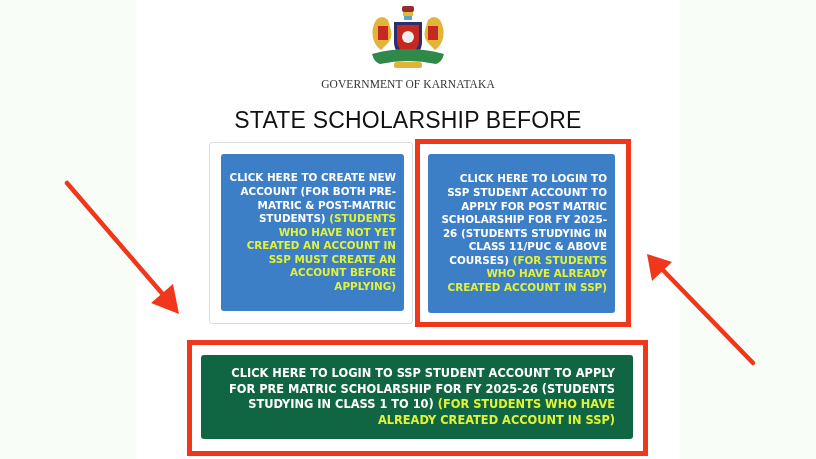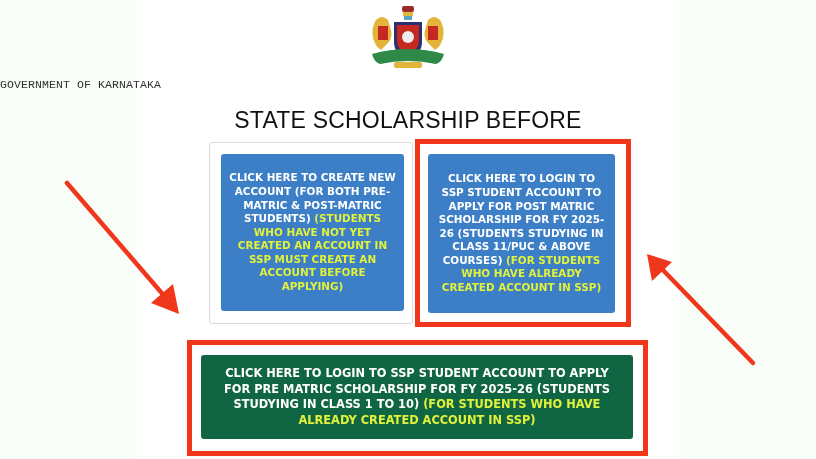--- a/index.html
+++ b/index.html
@@ -10,32 +10,32 @@
     position: relative;
   }
   .page {
     position: absolute; left: 136px; top: 0; width: 544px; height: 459px;
     background: #ffffff;
   }
   .emblem {
     position: absolute; left: 366px; top: 4px; width: 84px; height: 70px;
   }
   .gov-title {
-    position: absolute; left: 0; width: 816px; top: 78px; text-align: left;
-    font-family: Liberation Mono, monospace; font-size: 11.5px; color: #333; letter-spacing: 0.1px;
+    position: absolute; left: 0; width: 816px; top: 78px; text-align: center;
+    font-family: Liberation Serif, serif; font-size: 11.5px; color: #333; letter-spacing: 0.1px;
   }
   .portal-title {
     position: absolute; left: 0; width: 816px; top: 107px; text-align: center;
     font-family: "Liberation Sans", sans-serif; font-size: 23px; color: #111; letter-spacing: 0.2px;
   }
   .card-frame {
     position: absolute; border: 1px solid #dcdcdc; border-radius: 3px; background: #fff;
   }
   .btn {
-    position: absolute; border-radius: 3px; color: #fff; text-align: center;
+    position: absolute; border-radius: 3px; color: #fff; text-align: right;
     font-family: "DejaVu Sans", sans-serif; font-weight: bold;
     display: flex; align-items: center; justify-content: center; cursor: pointer;
   }
   .btn .txt { display: block; }
   .btn-blue { background: #3c7fc6; font-size: 10.4px; line-height: 13.6px; }
   .btn-green { background: #106642; font-size: 11.4px; line-height: 15.5px; }
   .hl { color: #e2f23a; }
   .red-box { position: absolute; border: 5px solid #f0361b; }
   svg.arrow { position: absolute; left: 0; top: 0; pointer-events: none; }
 </style>

